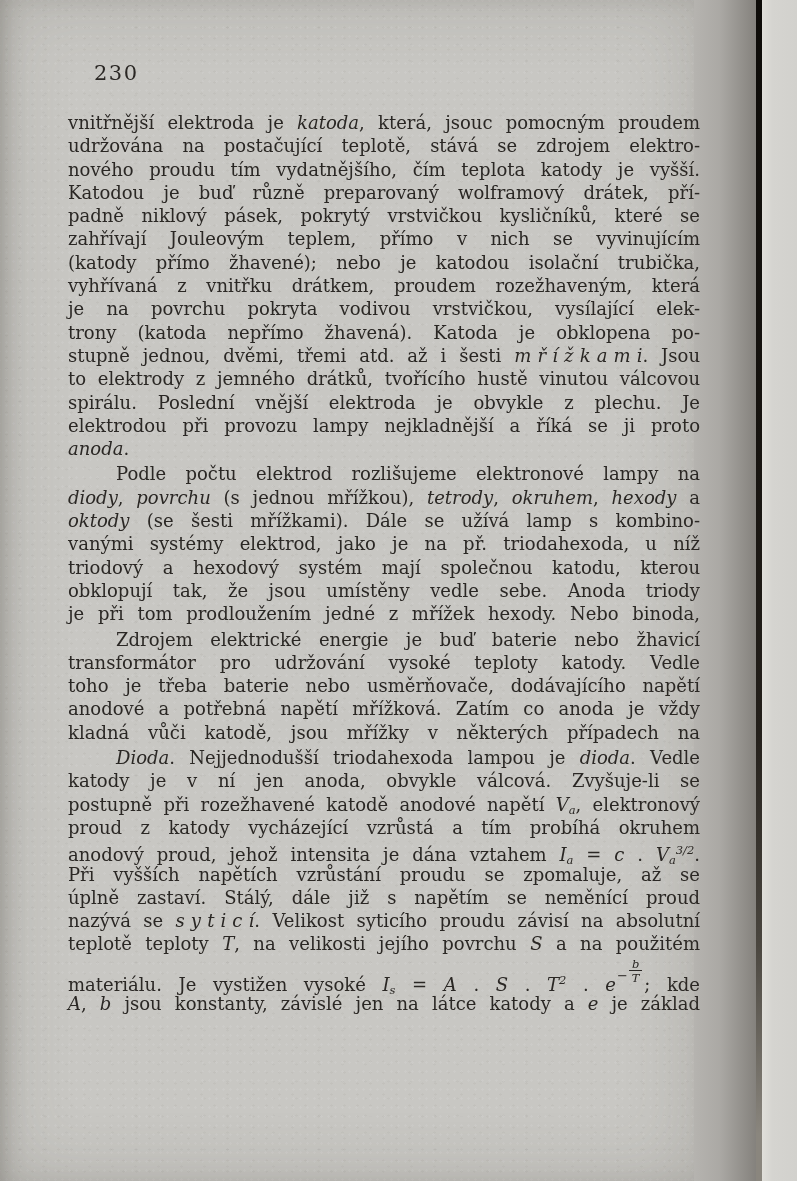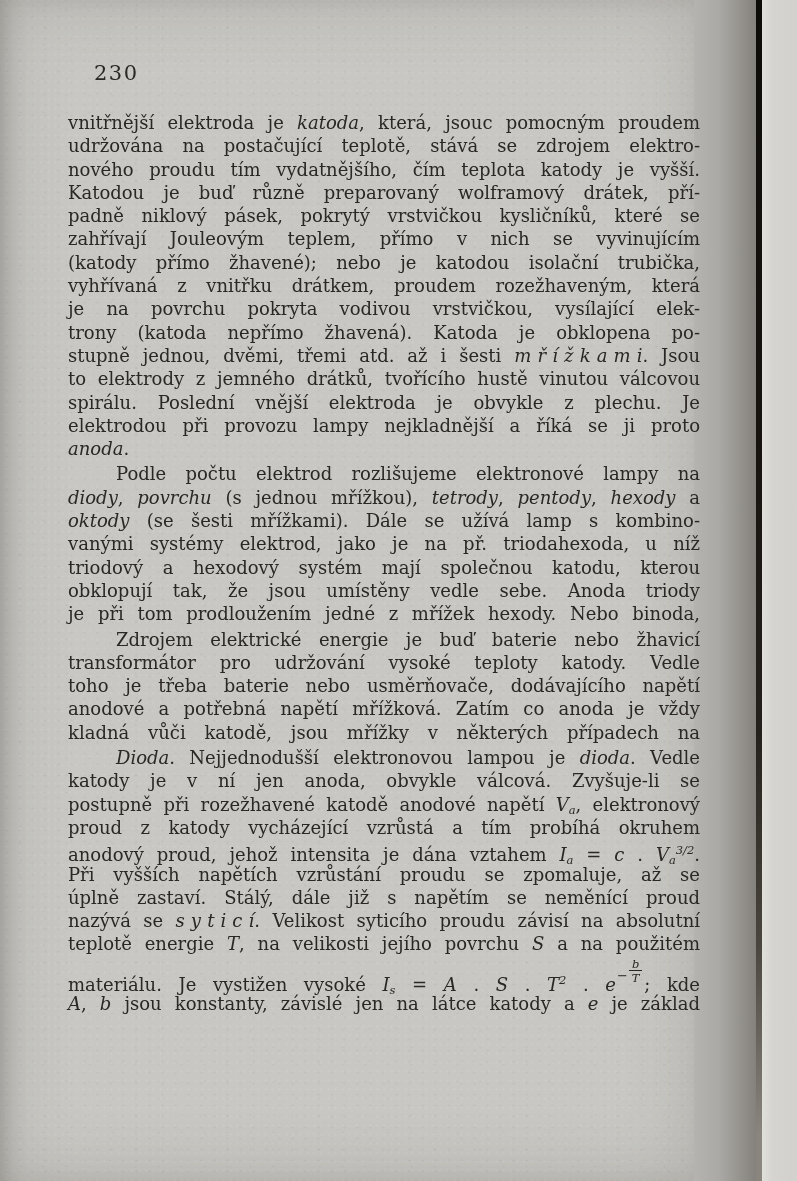--- a/index.html
+++ b/index.html
@@ -84,44 +84,44 @@
         <div class="line"><span>je na povrchu pokryta vodivou vrstvičkou, vysílající elek-</span></div>
         <div class="line"><span>trony (katoda nepřímo žhavená). Katoda je obklopena po-</span></div>
         <div class="line"><span>stupně jednou, dvěmi, třemi atd. až i šesti </span><span class="lsp">mřížkami</span><span>. Jsou</span></div>
         <div class="line"><span>to elektrody z jemného drátků, tvořícího hustě vinutou válcovou</span></div>
         <div class="line"><span>spirálu. Poslední vnější elektroda je obvykle z plechu. Je</span></div>
         <div class="line"><span>elektrodou při provozu lampy nejkladnější a říká se ji proto</span></div>
         <div class="line plast"><span class="it">anoda</span><span>.</span></div>
       </div>
       <div class="para indent">
         <div class="line"><span>Podle počtu elektrod rozlišujeme elektronové lampy na</span></div>
-        <div class="line"><span class="it">diody</span><span>, </span><span class="it">povrchu</span><span> (s jednou mřížkou), </span><span class="it">tetrody</span><span>, </span><span class="it">pentody</span><span>, </span><span class="it">hexody</span><span> a</span></div>
+        <div class="line"><span class="it">diody</span><span>, </span><span class="it">povrchu</span><span> (s jednou mřížkou), </span><span class="it">tetrody</span><span>, </span><span class="it">okruhem</span><span>, </span><span class="it">hexody</span><span> a</span></div>
         <div class="line"><span class="it">oktody</span><span> (se šesti mřížkami). Dále se užívá lamp s kombino-</span></div>
         <div class="line"><span>vanými systémy elektrod, jako je na př. triodahexoda, u níž</span></div>
         <div class="line"><span>triodový a hexodový systém mají společnou katodu, kterou</span></div>
         <div class="line"><span>obklopují tak, že jsou umístěny vedle sebe. Anoda triody</span></div>
         <div class="line"><span>je při tom prodloužením jedné z mřížek hexody. Nebo binoda,</span></div>
       </div>
       <div class="para indent">
         <div class="line"><span>Zdrojem elektrické energie je buď baterie nebo žhavicí</span></div>
         <div class="line"><span>transformátor pro udržování vysoké teploty katody. Vedle</span></div>
         <div class="line"><span>toho je třeba baterie nebo usměrňovače, dodávajícího napětí</span></div>
         <div class="line"><span>anodové a potřebná napětí mřížková. Zatím co anoda je vždy</span></div>
         <div class="line"><span>kladná vůči katodě, jsou mřížky v některých případech na</span></div>
       </div>
       <div class="para indent">
-        <div class="line"><span class="it">Dioda</span><span>. Nejjednodušší elektronovou lampou je </span><span class="it">dioda</span><span>. Vedle</span></div>
+        <div class="line"><span class="it">Dioda</span><span>. Nejjednodušší triodahexoda lampou je </span><span class="it">dioda</span><span>. Vedle</span></div>
         <div class="line"><span>katody je v ní jen anoda, obvykle válcová. Zvyšuje-li se</span></div>
         <div class="line"><span>postupně při rozežhavené katodě anodové napětí </span><span class="it">V</span><span class="sb">a</span><span>, elektronový</span></div>
         <div class="line"><span>proud z katody vycházející vzrůstá a tím probíhá okruhem</span></div>
         <div class="line"><span>anodový proud, jehož intensita je dána vztahem </span><span class="it">I</span><span class="sb">a</span><span> = </span><span class="it">c</span><span> . </span><span class="it">V</span><span class="sb">a</span><span class="sp2">3/2</span><span>.</span></div>
         <div class="line"><span>Při vyšších napětích vzrůstání proudu se zpomaluje, až se</span></div>
         <div class="line"><span>úplně zastaví. Stálý, dále již s napětím se neměnící proud</span></div>
         <div class="line"><span>nazývá se </span><span class="lsp">syticí</span><span>. Velikost syticího proudu závisí na absolutní</span></div>
-        <div class="line"><span>teplotě energie </span><span class="it">T</span><span>, na velikosti jejího povrchu </span><span class="it">S</span><span> a na použitém</span></div>
+        <div class="line"><span>teplotě teploty </span><span class="it">T</span><span>, na velikosti jejího povrchu </span><span class="it">S</span><span> a na použitém</span></div>
         <div class="line tall"><span>materiálu. Je vystižen vysoké </span><span class="it">I</span><span class="sb">s</span><span> = </span><span class="it">A</span><span> . </span><span class="it">S</span><span> . </span><span class="it">T</span><span class="sp2">2</span><span> . </span><span class="it">e</span><span class="efrac">
             <span class="mn">−</span>
             <span class="stk">
               <span class="num">b</span>
               <span class="den">T</span>
             </span>
           </span><span>; kde</span></div>
         <div class="line"><span class="it">A</span><span>, </span><span class="it">b</span><span> jsou konstanty, závislé jen na látce katody a </span><span class="it">e</span><span> je základ</span></div>
       </div>
     </div>

